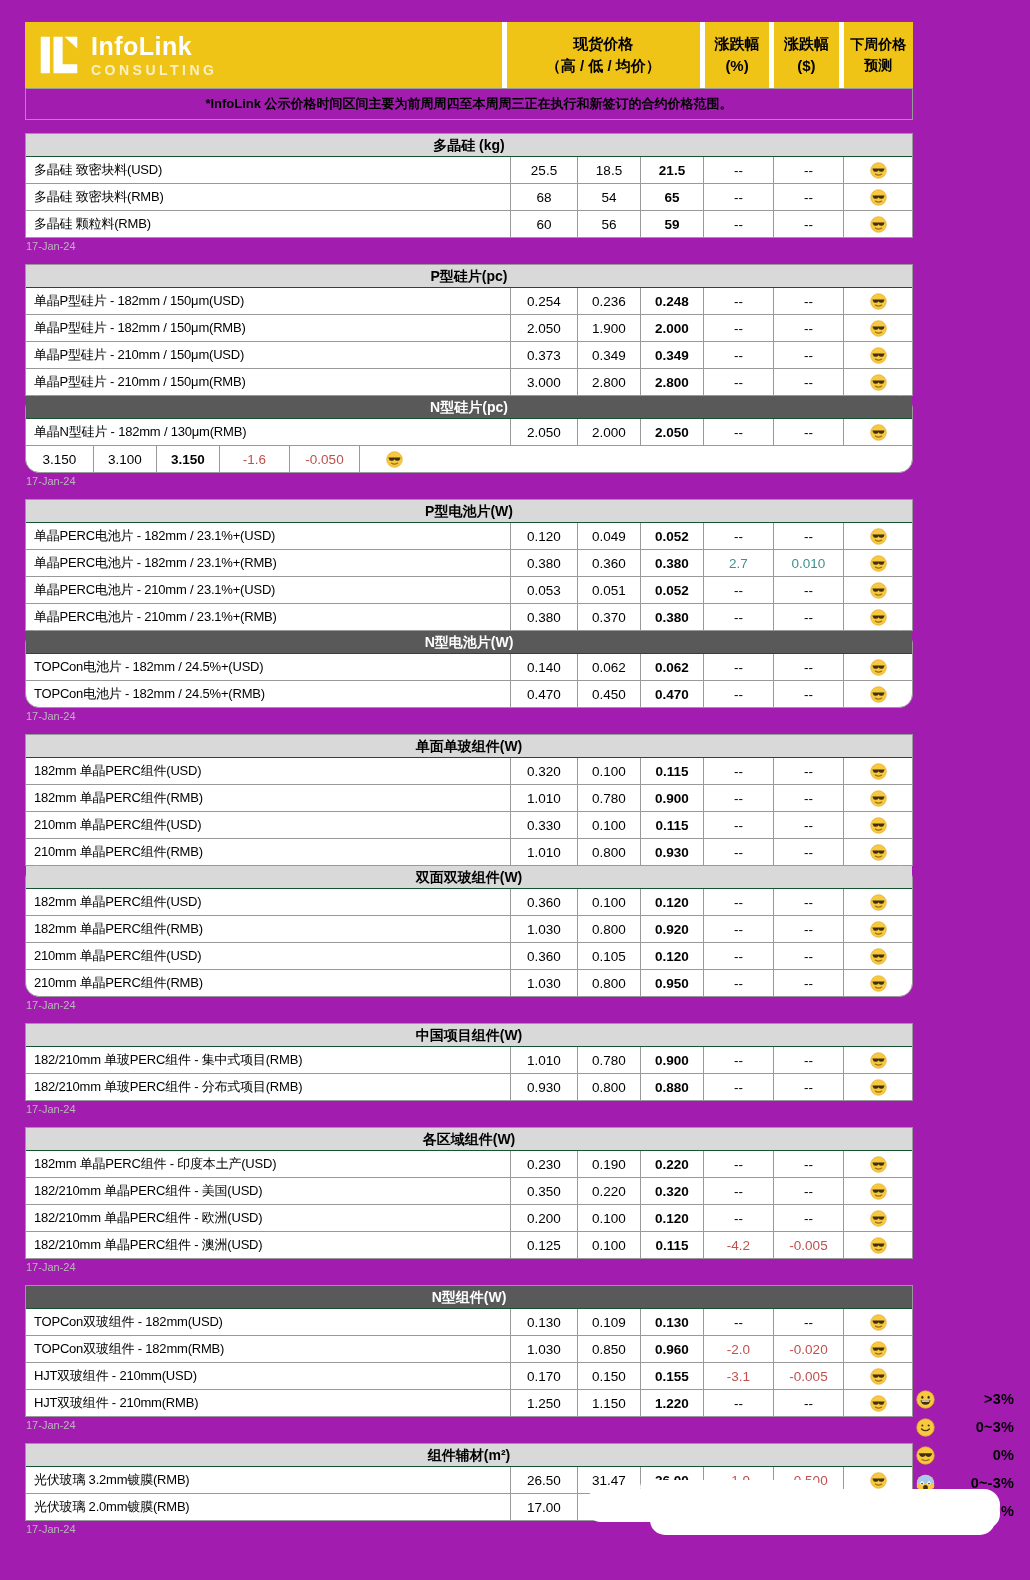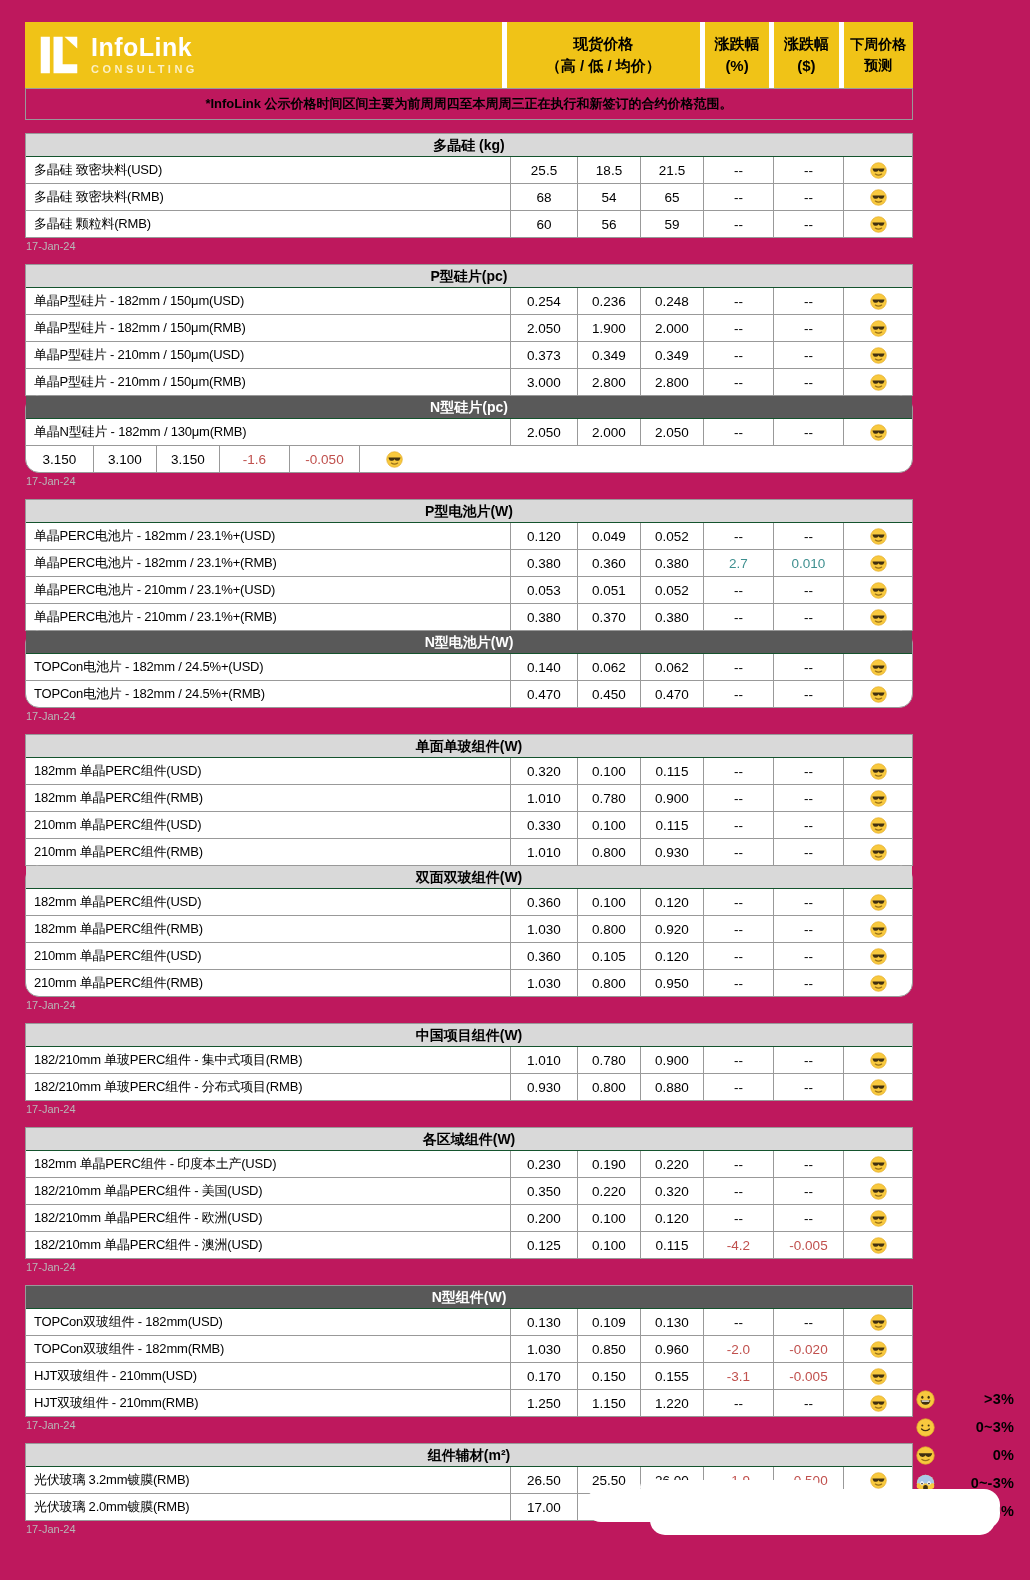--- a/index.html
+++ b/index.html
@@ -1,55 +1,55 @@
 <!DOCTYPE html>
 <html style="--yellow: #F0C317; --darkgray: #595959; --lightgray: #D9D9D9; --red: #C0504D; --teal: #3E8F8F;"><head>
 <meta charset="utf-8">
 <style>
   html,body{margin:0;padding:0;background:#fff;}
-  .page{position:relative;width:1030px;height:1580px;background:#be185d;
+  .page{position:relative;width:1030px;height:1580px;background:#a21caf;
         font-family:"Liberation Sans", sans-serif;color:#000;overflow:hidden;}
   .wrap{position:absolute;left:25px;top:22px;width:888px;}
 
   
   .top-header{display:flex;height:66px;}
   .th{box-sizing:border-box;background:var(--yellow,#F0C317);border-right:5px solid #fff;
       display:flex;flex-direction:column;justify-content:center;align-items:center;
       text-align:center;font-weight:bold;font-size:15px;line-height:1.5;}
   .th.last{border-right:none;font-family:Liberation Serif, serif;}
   .th-logo{width:486px;flex-direction:row;justify-content:flex-start;padding-left:12px;}
   .th-price{width:200px;}
   .th-pct{width:70px;}
   .th-usd{width:70px;}
   .th-fc{width:70px;font-size:14px;}
   .logo-mark{margin-right:10px;display:flex;align-items:center;}
   .logo-text{display:flex;flex-direction:column;align-items:flex-start;line-height:1;}
   .logo-brand{color:#fff;font-size:25px;font-weight:bold;letter-spacing:.5px;}
-  .logo-sub{color:rgba(255,255,255,.75);font-size:11px;font-weight:bold;letter-spacing:3.5px;margin-top:4px;}
+  .logo-sub{color:rgba(255,255,255,.75);font-size:14px;font-weight:bold;letter-spacing:3.5px;margin-top:4px;}
 
   
   .note-row{box-sizing:border-box;height:32px;border:1px solid #999;
             display:flex;align-items:center;justify-content:center;
             font-weight:bold;font-size:13px;}
   .gap13{height:13px;}
 
   
   .sec{box-sizing:border-box;border:1px solid #999;background:#fff;}
   .sec + .sec{margin-top:-1px;border-radius:14px;}
   .sec-header{height:22px;line-height:22px;border-bottom:1px solid #14532d;
               text-align:center;font-weight:bold;font-size:14px;}
   .sec-header.light{background:var(--lightgray,#D9D9D9);color:#000;}
   .sec-header.dark{background:var(--darkgray,#595959);color:#fff;}
   .row{display:flex;height:26px;align-items:stretch;}
   .row + .row{border-top:1px solid #999;}
   .cell{box-sizing:border-box;display:flex;align-items:center;overflow:hidden;}
   .cell + .cell{border-left:1px solid #999;}
   .cell.label{width:484px;padding-left:8px;font-size:13px;letter-spacing:-.2px;}
   .cell.num{justify-content:center;font-size:13.5px;}
-  .w-high{width:67px;}.w-low{width:63px;}.w-avg{width:63px;}
+  .w-high{width:67px;}.w-low{width:63px;}.w-avg{width:63px;font-weight:bold;}
   .w-pct{width:70px;}.w-chg{width:70px;}.w-fc{width:69px;justify-content:center;}
   .down{color:var(--red,#C0504D);}
   .up{color:var(--teal,#3E8F8F);}
   .date-row{color:#b8b8b8;font-size:11px;margin:3px 0 12px 1px;height:11px;line-height:11px;}
   .emoji{display:inline-flex;width:17px;height:17px;}
 
   
   .legend{position:absolute;left:916px;top:1385px;width:98px;}
   .legend-item{display:flex;align-items:center;justify-content:space-between;height:28px;}
   .legend-item .emoji{width:19px;height:19px;}
@@ -703,21 +703,21 @@
               </span>
             </div>
           </div>
         </div>
         <div class="date-row">17-Jan-24</div>
         <div class="sec">
           <div class="sec-header light">组件辅材(m²)</div>
           <div class="row">
             <div class="cell label">光伏玻璃 3.2mm镀膜(RMB)</div>
             <div class="cell num w-high">26.50</div>
-            <div class="cell num w-low">25.50</div>
+            <div class="cell num w-low">31.47</div>
             <div class="cell num w-avg">26.00</div>
             <div class="cell num w-pct down">-1.9</div>
             <div class="cell num w-chg down">-0.500</div>
             <div class="cell num w-fc">
               <span class="emoji">
                 <svg viewBox="0 0 24 24" width="100%" height="100%">
                   <circle cx="12" cy="12" r="11" fill="#F8C93E" stroke="#E2AB2B" stroke-width="1"></circle>
                   <path d="M3.5 9 h17 l-.5 1.8 a4.3 4.3 0 0 1 -4.2 3.1 a4.5 4.5 0 0 1 -3.8 -2.3 a4.5 4.5 0 0 1 -3.8 2.3 a4.3 4.3 0 0 1 -4.2 -3.1 z" fill="#403010"></path>
                   <path d="M7.5 17 q4.5 3.2 9 0" stroke="#976f18" stroke-width="1.6" fill="none" stroke-linecap="round"></path>
                 </svg>

